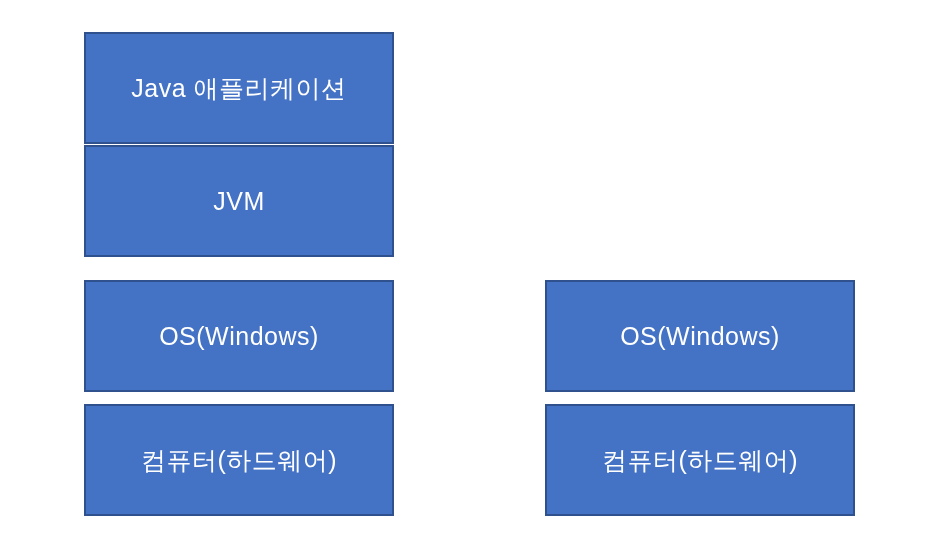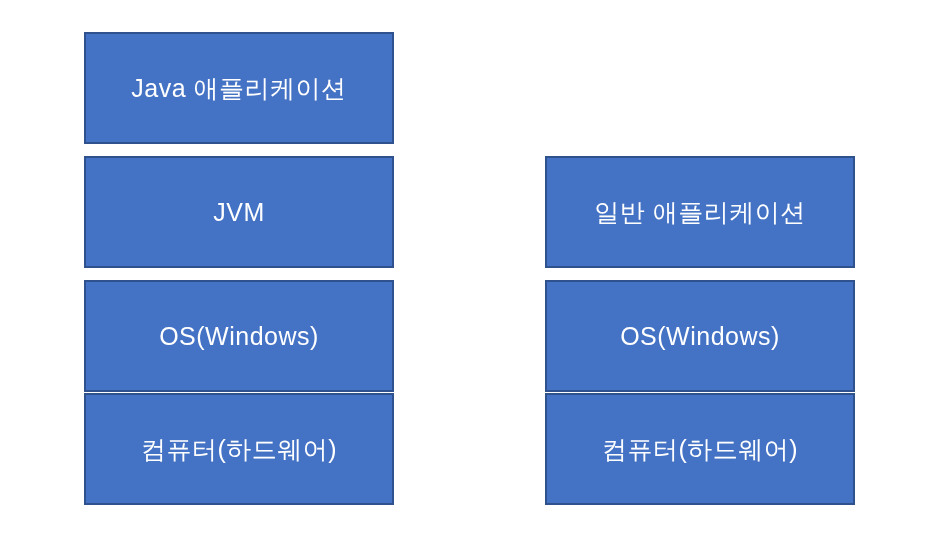--- a/index.html
+++ b/index.html
@@ -28,23 +28,23 @@
     align-items: center;
     justify-content: center;
     font-size: 25px;
     letter-spacing: 0.5px;
     text-align: center;
     white-space: nowrap;
   }
   .col-left  { left: 84px;  }
   .col-right { left: 545px; }
   .row-0 { top: 32px;  }
-  .row-1 { top: 156px; justify-content: center; }
+  .row-1 { top: 145px; justify-content: center; }
   .row-2 { top: 280px; justify-content: center; }
-  .row-3 { top: 393px; }
+  .row-3 { top: 404px; }
 </style>
 </head>
 <body>
 
 <div class="canvas">
 
   <div class="box col-left row-0">
     <span>Java 애플리케이션</span>
   </div>
 
@@ -53,23 +53,20 @@
   </div>
 
   <div class="box col-left row-2">
     <span>OS(Windows)</span>
   </div>
 
   <div class="box col-left row-3">
     <span>컴퓨터(하드웨어)</span>
   </div>
 
-  <div class="box col-right row-1">
-    <span>일반 애플리케이션</span>
-  </div>
 
   <div class="box col-right row-2">
     <span>OS(Windows)</span>
   </div>
 
   <div class="box col-right row-3">
     <span>컴퓨터(하드웨어)</span>
   </div>
 
 </div>

